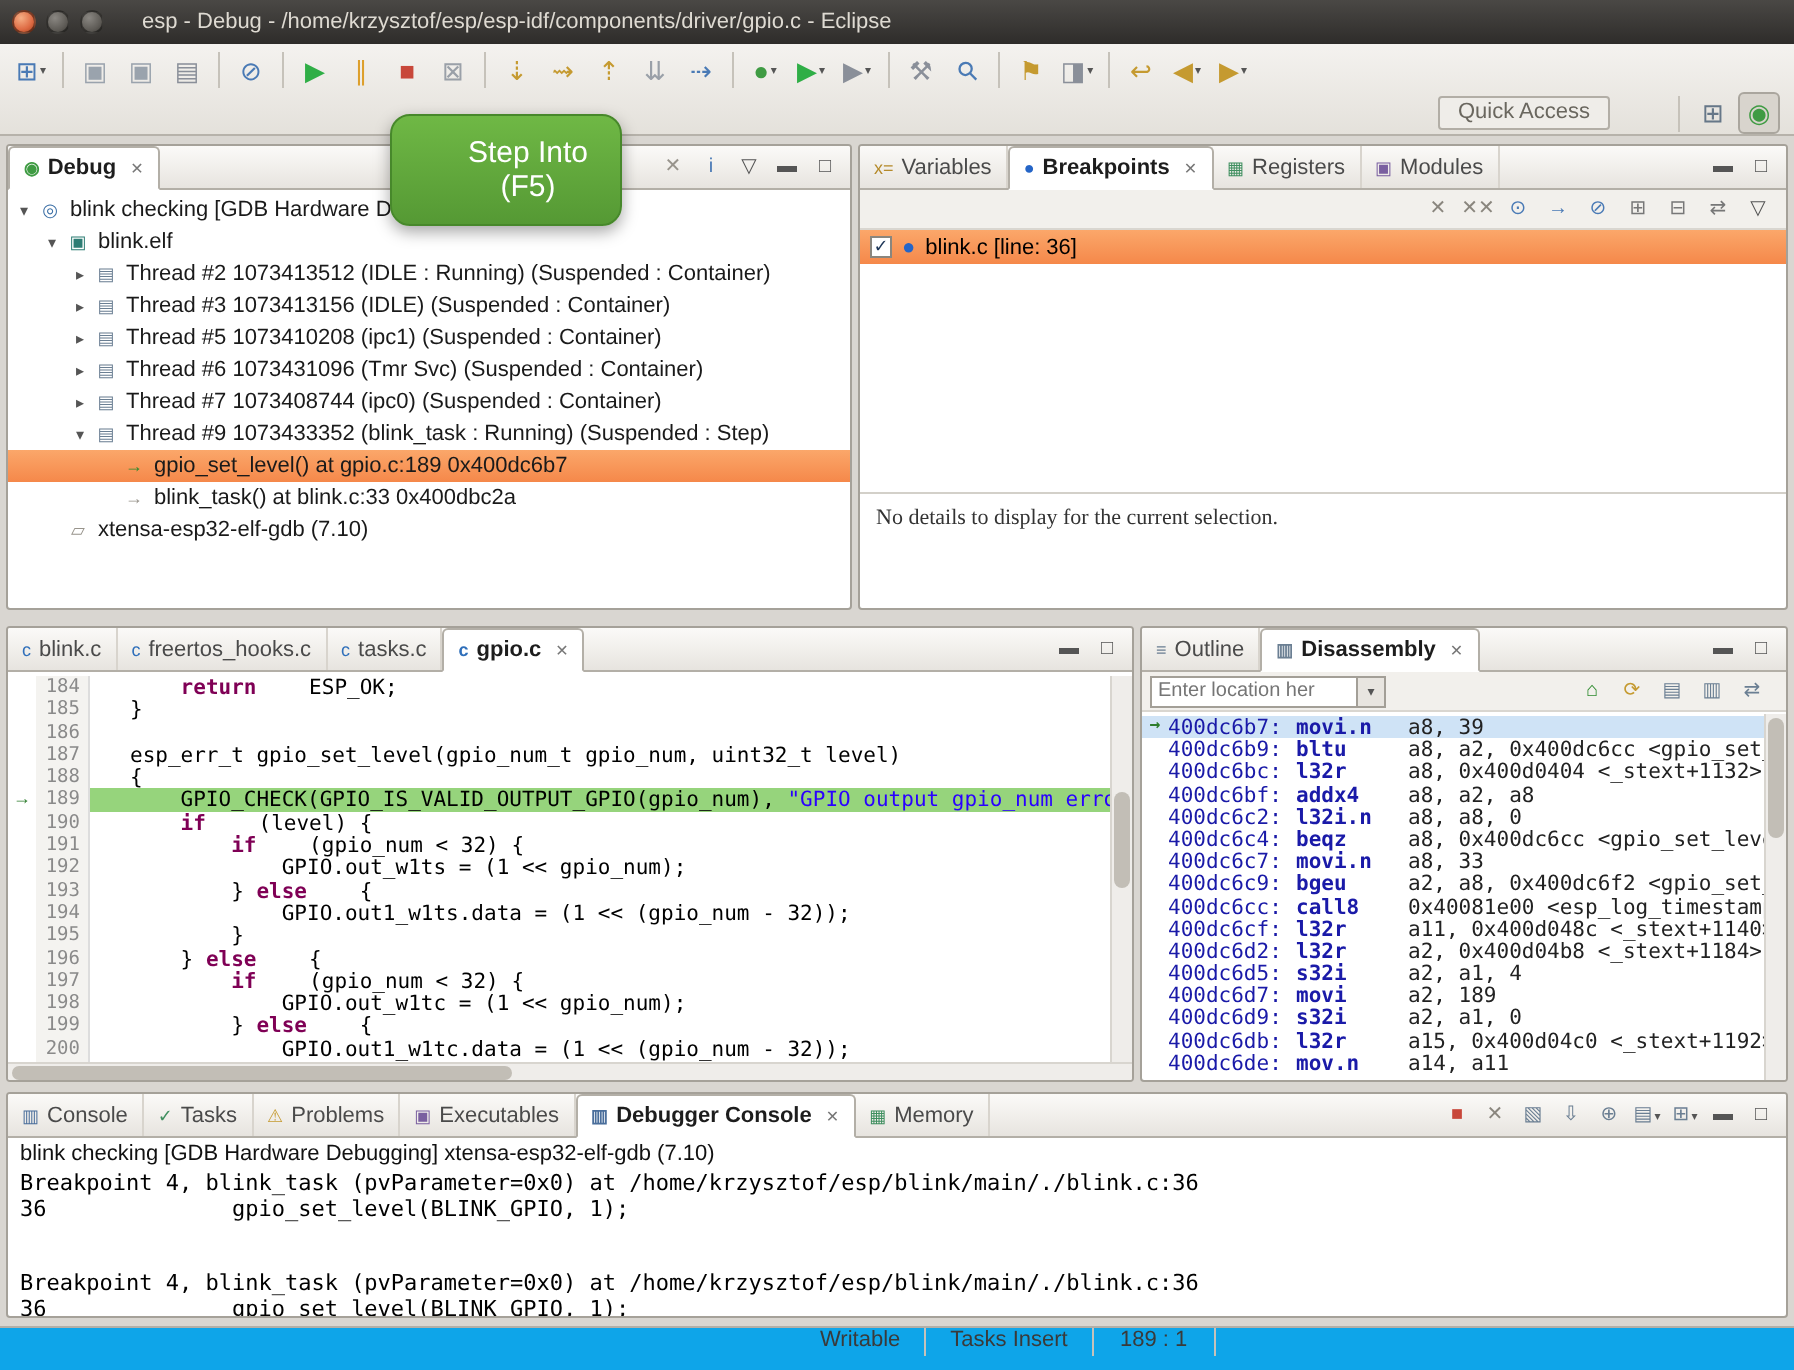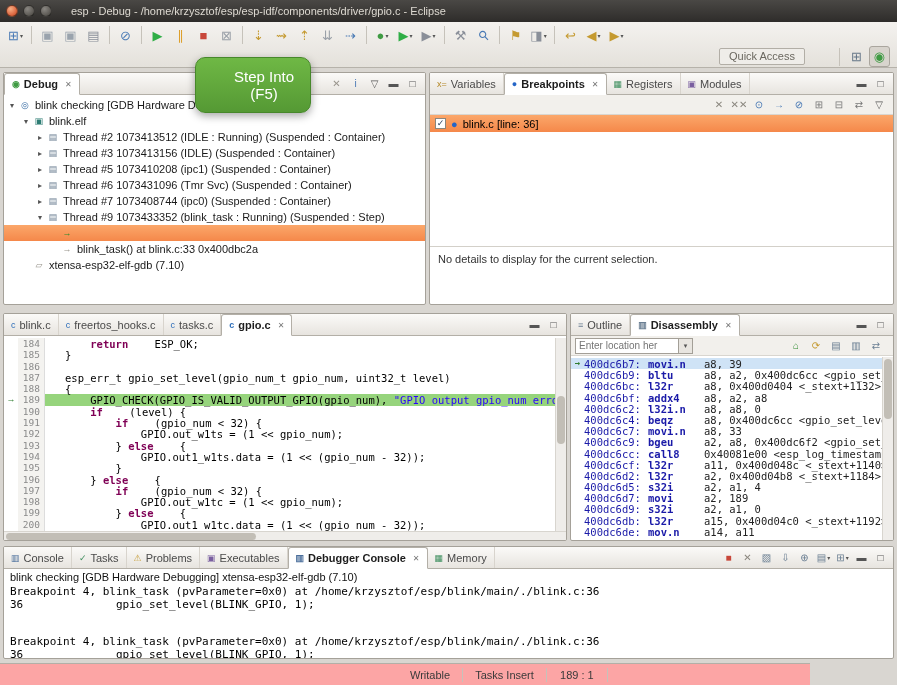--- a/index.html
+++ b/index.html
@@ -61,21 +61,21 @@
   .trow .expander { width:12px; font-size:8px; color:#555; text-align:center; flex:none; }
   .trow .ticon { width:14px; text-align:center; font-size:9px; flex:none; margin-right:3px; }
   .trow.sel { background:linear-gradient(#fba76a, var(--orange)); }
   .tree-pad { padding-top:2px; }
 
   
   .brow { display:flex; align-items:center; height:17px; font-size:11px; padding-left:5px; gap:5px; }
   .brow.sel { background:linear-gradient(#fba76a, var(--orange)); }
   .cbx { width:11px; height:11px; background:#fff; border:1px solid #8a867e; font-size:9px;
     line-height:9px; text-align:center; color:#1d3557; flex:none; }
-  .bp-details { border-top:1px solid #d3d0c9; padding:6px 8px; font-size:11px; color:#333; height:59px; }
+  .bp-details { border-top:1px solid #d3d0c9; padding:6px 8px; font-size:11px; color:#333; height:59px;font-family:Liberation Serif, serif; }
 
   
   .editor-body { display:flex; height:195px; background:#fff; padding-top:2px; }
   .gutter-ann { width:14px; flex:none; }
   .aline { height:11.3px; line-height:11.3px; font-size:9px; text-align:center; color:#2e7d2e; font-weight:bold; }
   .gutter-num { width:27px; flex:none; background:#f4f3f0; border-right:1px solid #ddd;
     text-align:right; padding-right:4px; }
   .gline { height:11.3px; line-height:11.3px; font:9.5px "DejaVu Sans Mono",monospace; color:#8a8a8a; }
   .code { flex:1; overflow:hidden; }
   .cline { height:11.3px; line-height:11.3px; font:10.5px "DejaVu Sans Mono",monospace; white-space:pre; color:#000; }
@@ -100,22 +100,22 @@
   .daddr { width:64px; flex:none; color:#1a1aa8; }
   .dmnem { width:56px; flex:none; color:#1a1aa8; font-weight:bold; }
   .dops { color:#222; }
 
   
   .con-header { font-size:11px; color:#111; padding:2px 6px; height:16px; white-space:nowrap; }
   .conline { height:12.6px; line-height:12.6px; font:11px "DejaVu Sans Mono",monospace; white-space:pre;
     color:#000; padding-left:6px; }
 
   
-  .status { position:absolute; left:0; top:663px; width:810px; height:22px; background:#fca5a5;
-    border-top:1px solid #b3afa7; display:flex; align-items:center; font-size:11px; color:#3a3a3a; }
+  .status { position:absolute; left:0; top:663px; width:897px; height:22px; background:#0ea5e9;
+    border-top:1px solid #b3afa7; display:flex; align-items:flex-start; font-size:11px; color:#3a3a3a; }
   .st-item { padding:0 12px; min-width:60px; text-align:center; }
   .st-sep { width:1px; height:14px; background:#c6c2ba; }
 </style>
 </head>
 <body>
 
 <div class="titlebar">
   <div class="winbtn close"></div>
   <div class="winbtn gray"></div>
   <div class="winbtn gray"></div>
@@ -292,20 +292,21 @@
         <span>Thread #7 1073408744 (ipc0) (Suspended : Container)</span>
       </div>
       <div class="trow" style="padding-left: 30px;">
         <span class="expander">▾</span>
         <span class="glyph ticon" style="color: rgb(107, 127, 147);">▤</span>
         <span>Thread #9 1073433352 (blink_task : Running) (Suspended : Step)</span>
       </div>
       <div class="trow sel" style="padding-left: 44px;">
         <span class="expander"></span>
         <span class="glyph ticon" style="color: rgb(46, 139, 46);">→</span>
+        <span>gpio_set_level() at gpio.c:189 0x400dc6b7</span>
       </div>
       <div class="trow" style="padding-left: 44px;">
         <span class="expander"></span>
         <span class="glyph ticon" style="color: rgb(152, 148, 140);">→</span>
         <span>blink_task() at blink.c:33 0x400dbc2a</span>
       </div>
       <div class="trow" style="padding-left: 16px;">
         <span class="expander"></span>
         <span class="glyph ticon" style="color: rgb(152, 148, 140);">▱</span>
         <span>xtensa-esp32-elf-gdb (7.10)</span>

